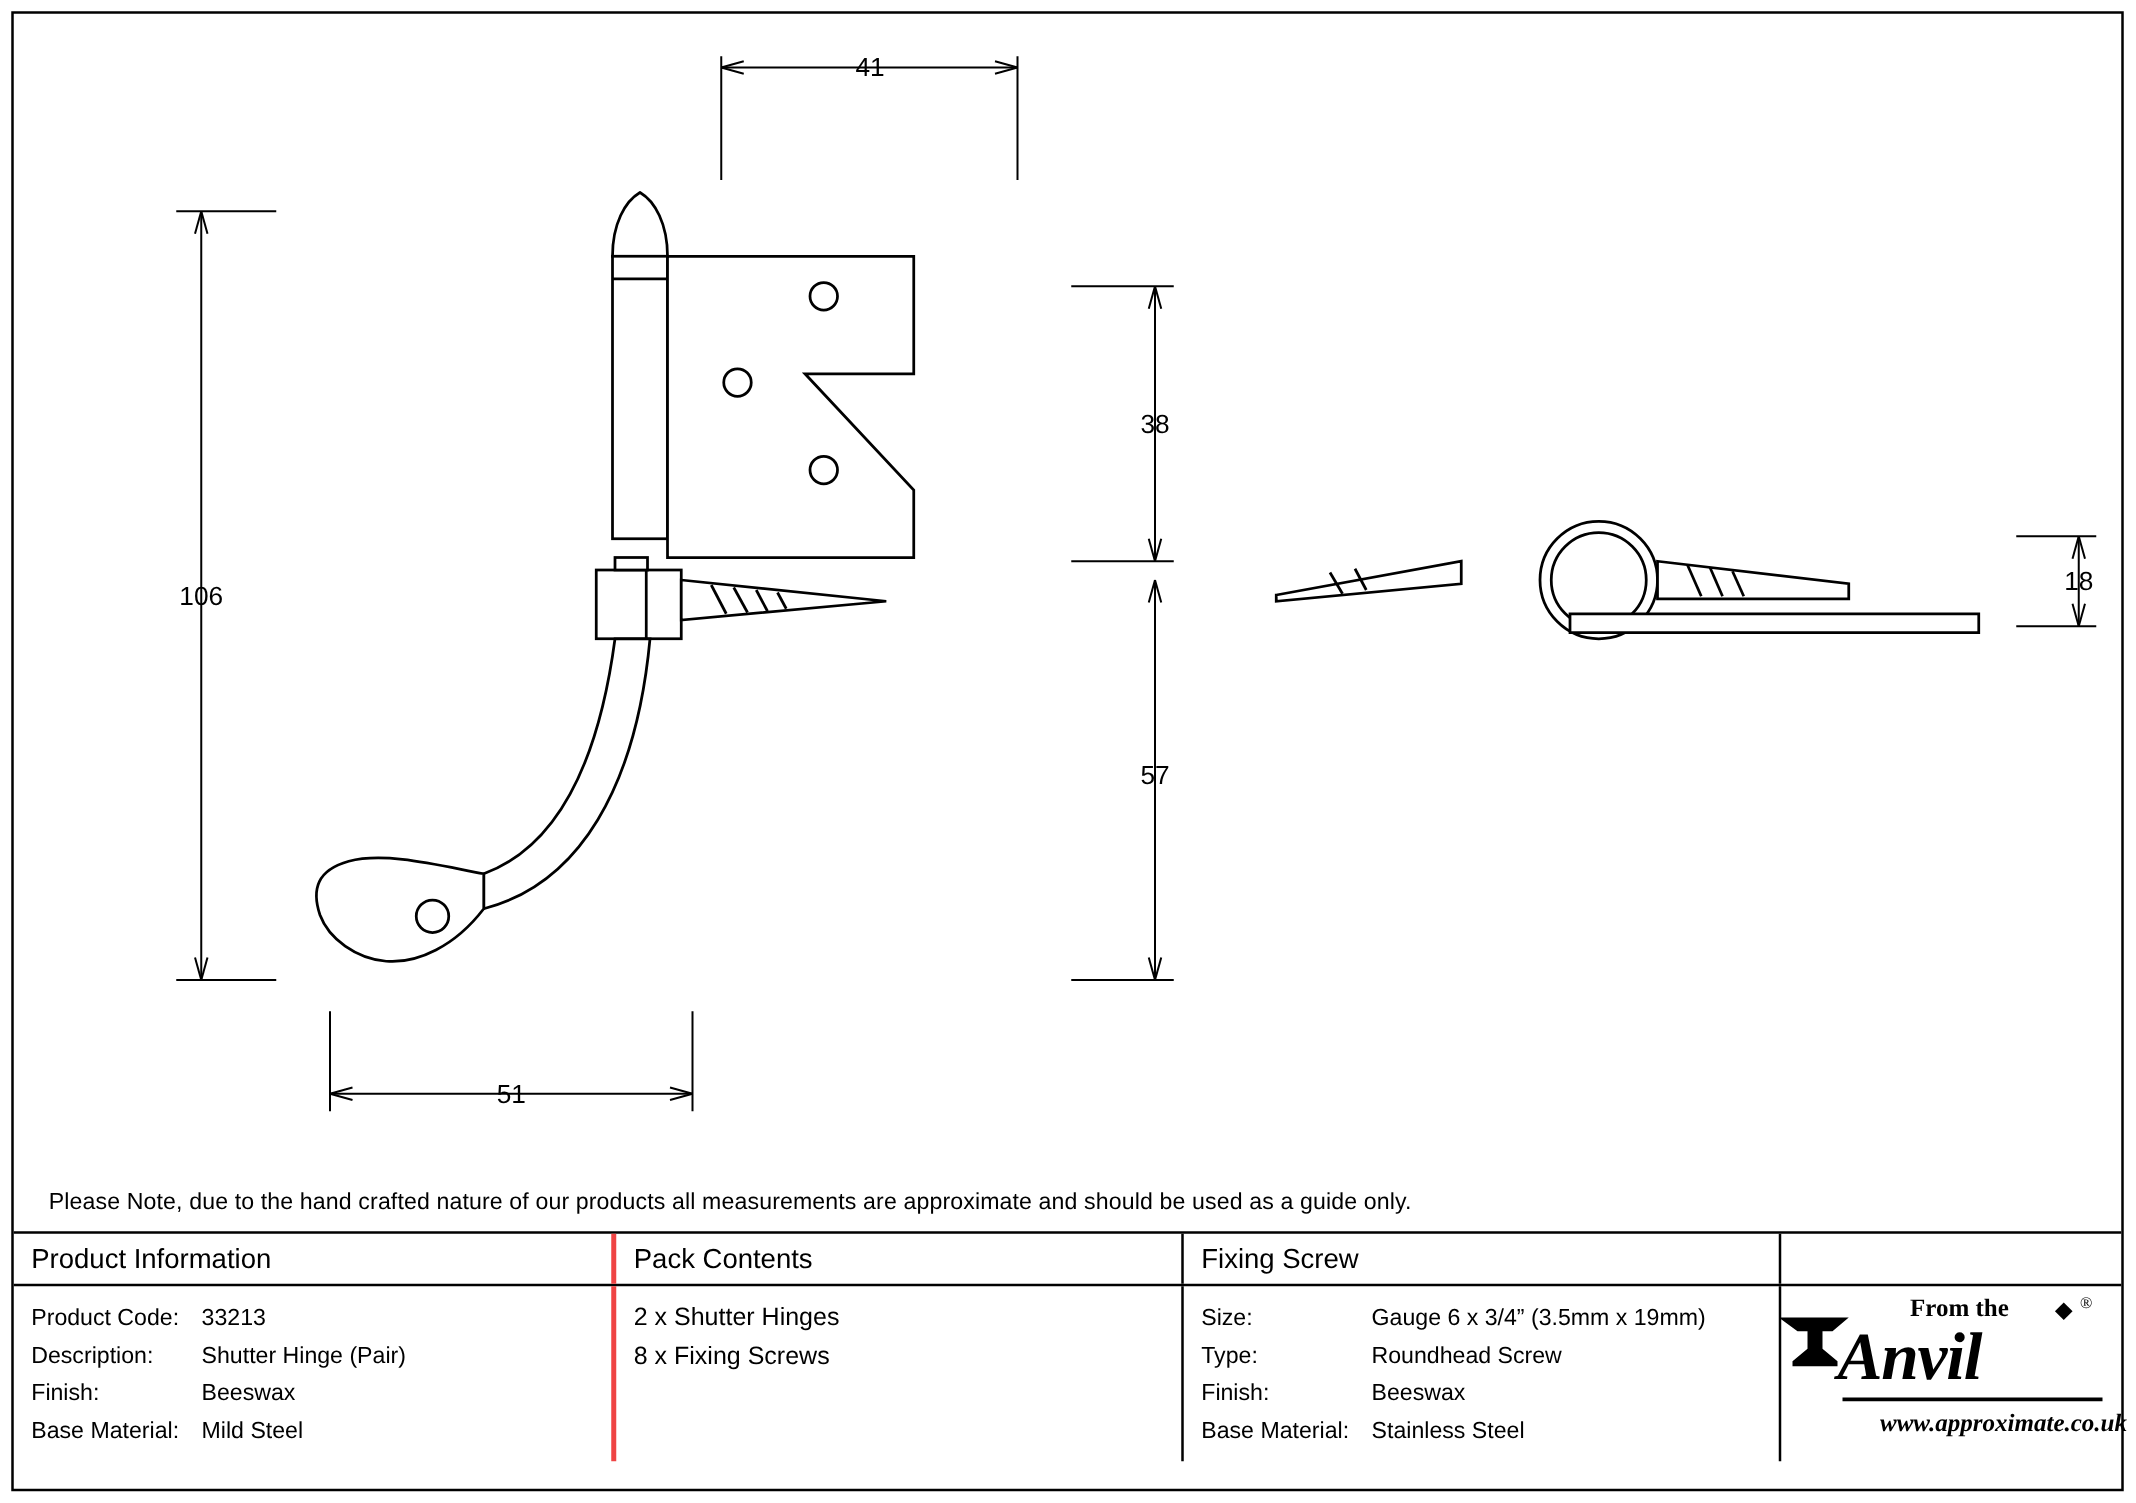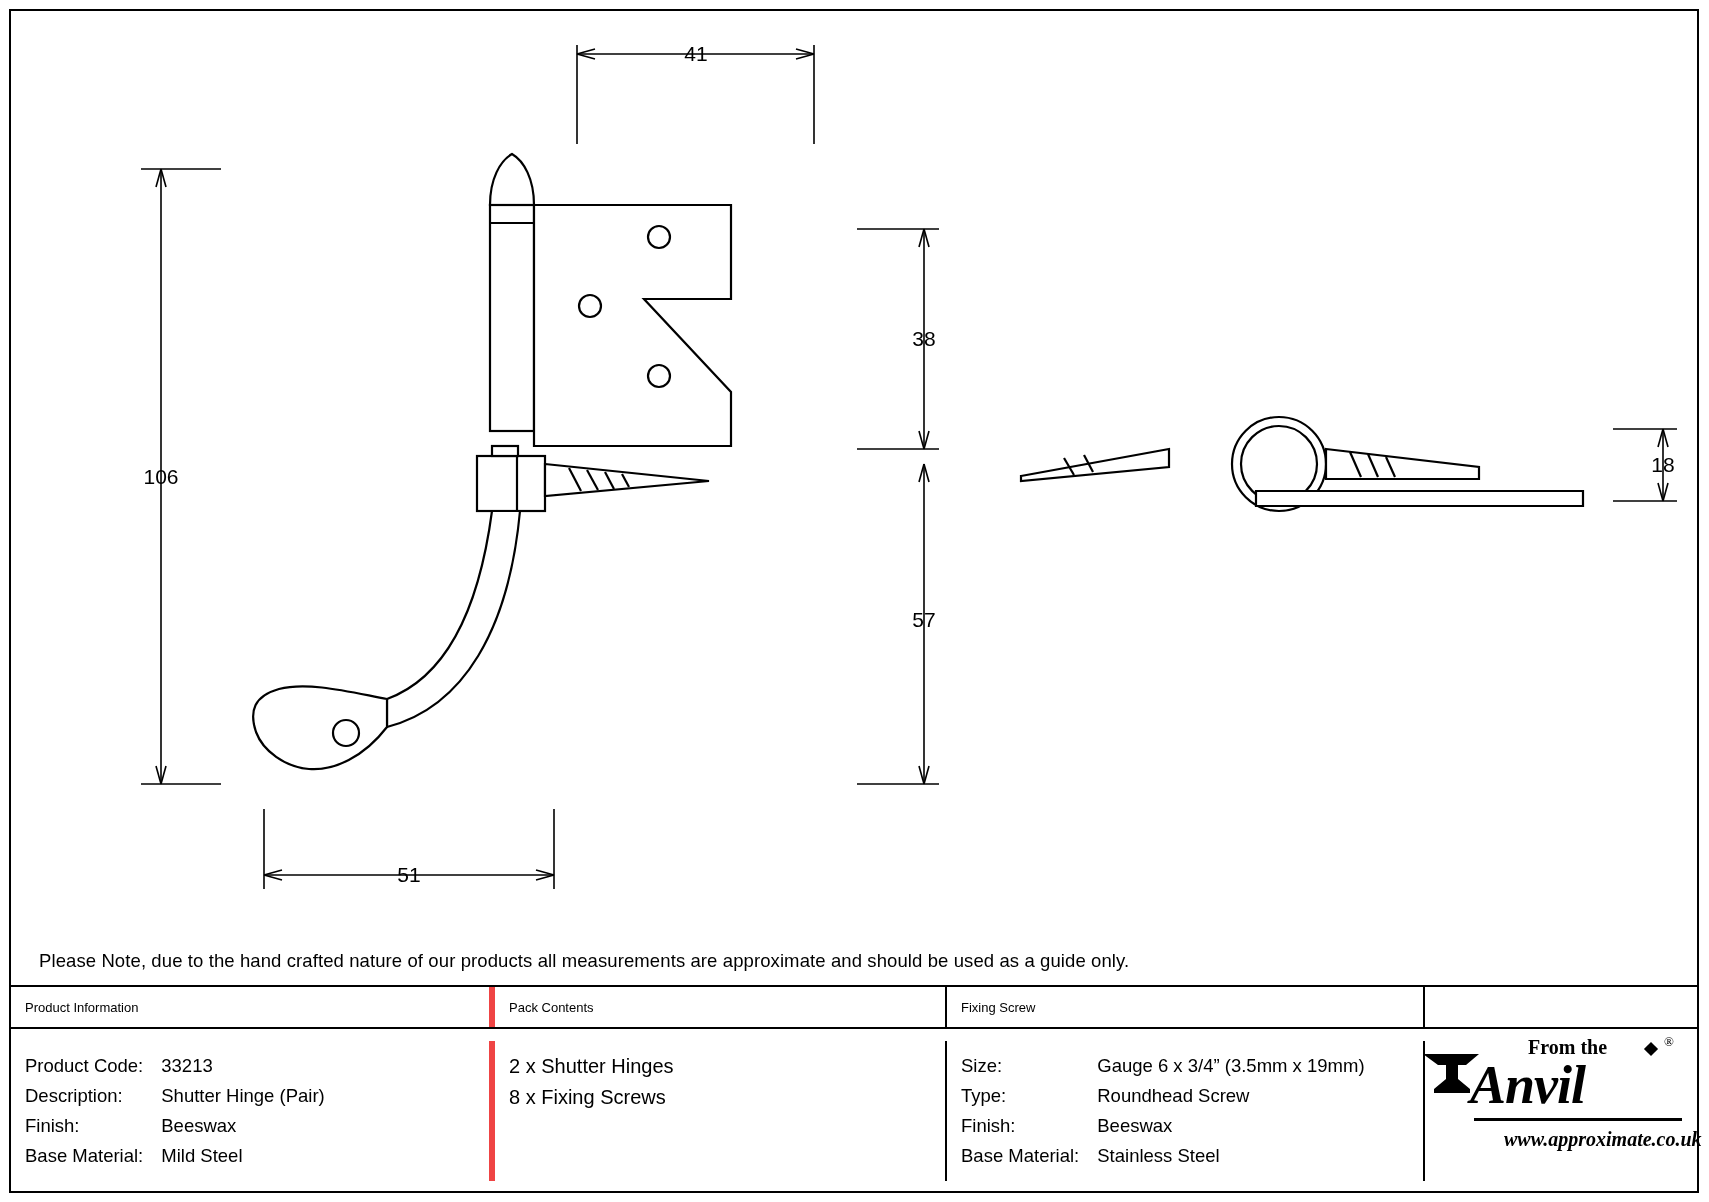--- a/index.html
+++ b/index.html
@@ -64,35 +64,34 @@
     box-sizing: border-box;
     border-bottom: 2px solid #000;
   }
   .body-row {
     position: absolute;
     left: 11px;
     top: 1029px;
     width: 1686px;
     height: 140px;
     box-sizing: border-box;
-    margin-top: 12px;
   }
   .cell {
     position: absolute;
     top: 0;
     height: 100%;
     box-sizing: border-box;
   }
   .col1 { left: 0px;    width: 478px; }
-  .col2 { left: 478px;  width: 456px;  border-left: 6px solid #ef4444; }
+  .col2 { left: 478px;  width: 456px;  border-left: 4px solid #ef4444; }
   .col3 { left: 934px;  width: 478px;  border-left: 2px solid #000; }
   .col4 { left: 1412px; width: 274px;  border-left: 2px solid #000; }
 
   .hdr-row .cell { display: flex; align-items: center; padding-left: 14px; }
-  .hdr-label { font-size: 13px; }
+  .hdr-label { font-size: 22px; }
 
   .body-row .cell { padding: 14px 0 0 14px; }
 
   table.kv { border-collapse: collapse; }
   table.kv td {
     font-size: 18.5px;
     padding: 0 0 8px 0;
     vertical-align: top;
     white-space: nowrap;
   }

